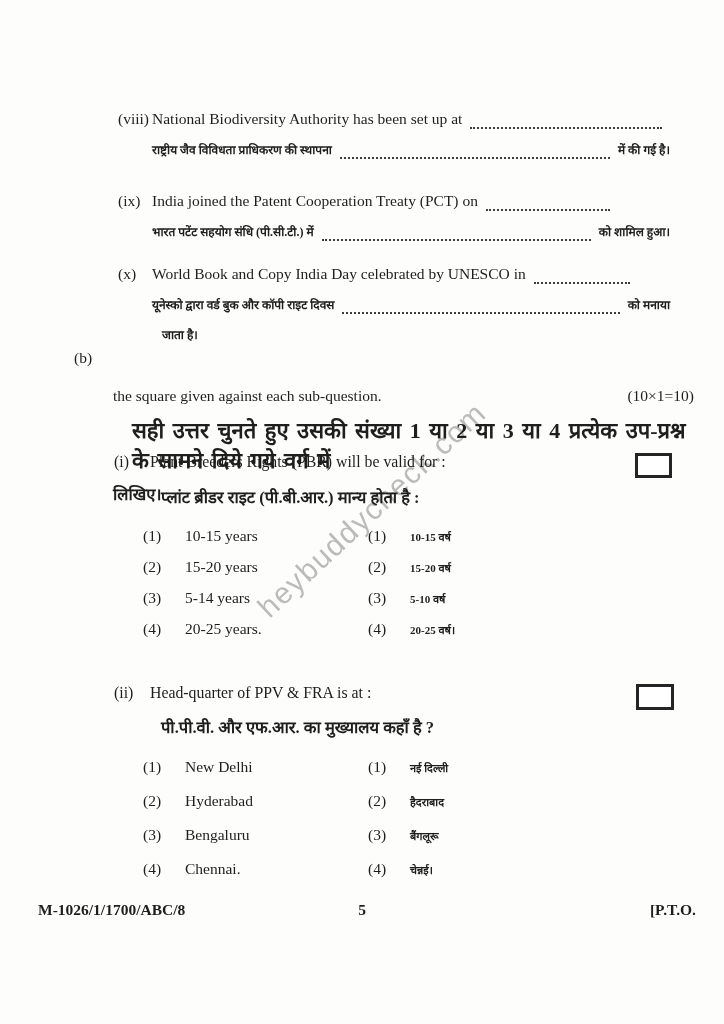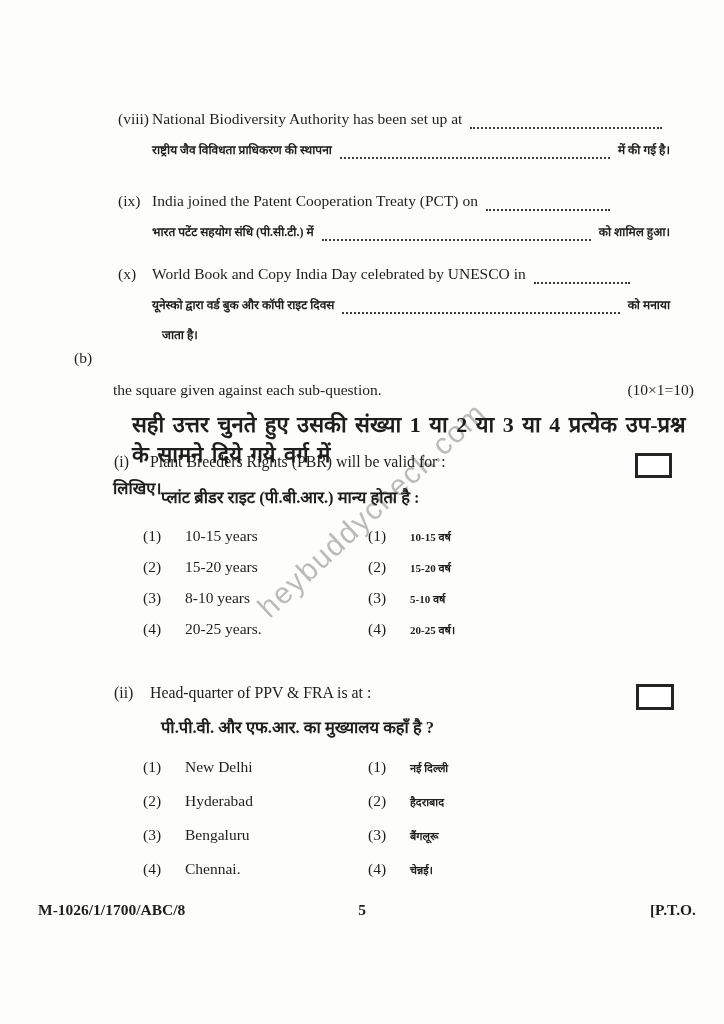--- a/index.html
+++ b/index.html
@@ -32,21 +32,21 @@
   .fline .qnum { width:34px; flex:none; }
   .fline.hindi { font-size:12px; font-weight:600; }
   .dots { flex:1; margin:0 8px; align-self:flex-end; margin-bottom:5px; border-bottom:2px dotted #3c3c3c; min-width:40px; }
   .after { flex:none; }
   .indent { margin-left:44px; }
 
   
   .secb { position:absolute; left:74px; right:30px; top:349px; }
   .secb-row { display:flex; font-size:15.5px; }
   .secb-label { width:39px; flex:none; }
-  .secb-en2 { display:flex; justify-content:space-between; margin-left:39px; margin-top:14px; font-size:15.5px; }
+  .secb-en2 { display:flex; justify-content:space-between; margin-left:39px; margin-top:20px; font-size:15.5px; }
   .secb-hi { margin-left:58px; margin-top:9px; font-size:22px; font-weight:600; word-spacing:3px; }
   .secb-hi2 { margin-left:39px; margin-top:8px; font-size:16.5px; font-weight:600; }
 
   
   .mcq-q { position:absolute; left:114px; right:40px; }
   .mcq-head { display:flex; align-items:baseline; font-size:15.8px; }
   .mcq-head .qnum { width:36px; flex:none; }
   .mcq-hindi { margin-left:47px; font-size:16.5px; font-weight:600; }
   .answer-box { position:absolute; border:3px solid #242424; background:#fff; }
   .box-i { left:635px; top:453px; width:37px; height:25px; }
@@ -149,21 +149,21 @@
         <span class="opt-hi">10-15 वर्ष</span>
       </div>
       <div class="opt-row">
         <span class="opt-num">(2)</span>
         <span class="opt-en">15-20 years</span>
         <span class="opt-num">(2)</span>
         <span class="opt-hi">15-20 वर्ष</span>
       </div>
       <div class="opt-row">
         <span class="opt-num">(3)</span>
-        <span class="opt-en">8-10 years</span>
+        <span class="opt-en">5-14 years</span>
         <span class="opt-num">(3)</span>
         <span class="opt-hi">5-10 वर्ष</span>
       </div>
       <div class="opt-row">
         <span class="opt-num">(4)</span>
         <span class="opt-en">20-25 years.</span>
         <span class="opt-num">(4)</span>
         <span class="opt-hi">20-25 वर्ष।</span>
       </div>
     </div>

